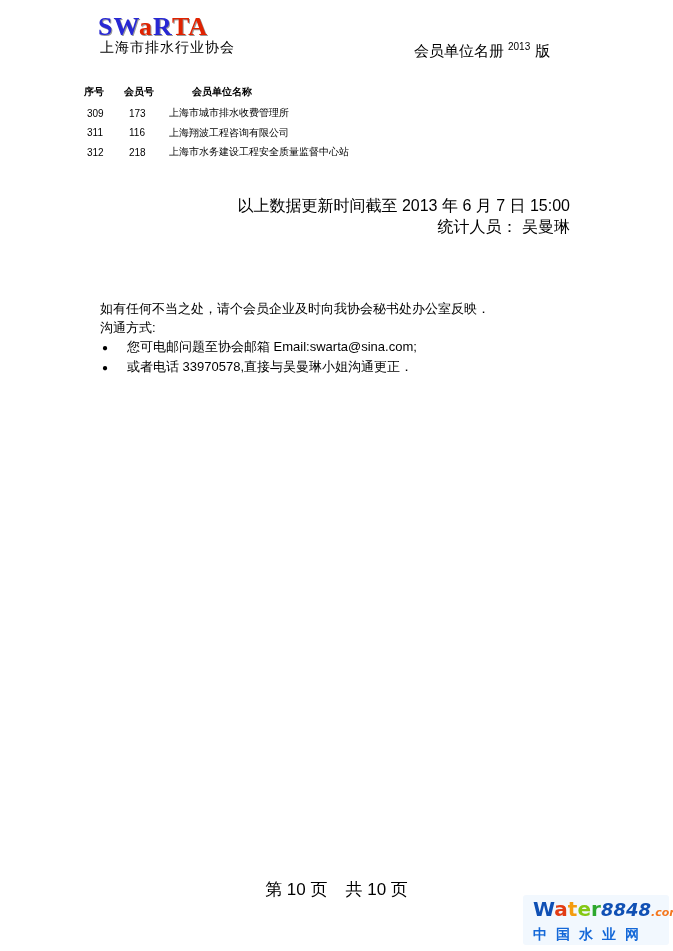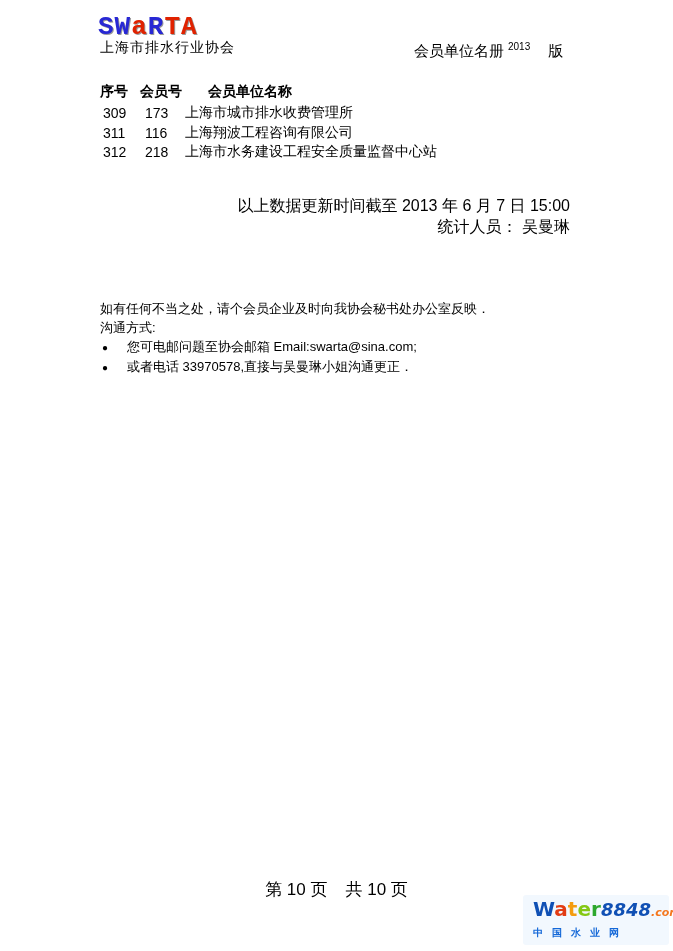--- a/index.html
+++ b/index.html
@@ -13,21 +13,21 @@
     font-family: "Liberation Sans", sans-serif;
     color: #000;
     overflow: hidden;
   }
 
   
   .logo {
     position: absolute;
     left: 98px;
     top: 12px;
-    font-family: Liberation Mono, monospace;
+    font-family: Liberation Serif, serif;
     font-size: 26px;
     font-weight: bold;
     letter-spacing: 1px;
     text-shadow: 1px 1px 0 #9a9a9a;
   }
   .logo [data-color="blue"] { color: var(--logo-blue); }
   .logo [data-color="red"]  { color: var(--logo-red); }
 
   .org-name {
     position: absolute;
@@ -37,29 +37,29 @@
     letter-spacing: 1px;
   }
   .dir-title {
     position: absolute;
     left: 414px;
     top: 41px;
     font-size: 15px;
   }
   .dir-title sup {
     font-size: 10px;
-    margin: 0 18px 0 4px;
+    margin: 0 5px 0 4px;
   }
 
   
   .member-table {
     position: absolute;
-    left: 100px;
+    left: 84px;
     top: 82px;
-    font-size: 14px;
+    font-size: 10px;
   }
   .trow { display: flex; align-items: center; height: 19.5px; }
   .trow.head { font-weight: bold; margin-bottom: 2px; }
   .cell-seq    { width: 40px; padding-left: 3px; }
   .cell-member { width: 45px; padding-left: 5px; }
   .cell-name   { white-space: nowrap; }
   .trow.head .cell-seq    { padding-left: 0; }
   .trow.head .cell-member { padding-left: 0; }
   .trow.head .cell-name   { padding-left: 23px; }
 
@@ -131,21 +131,21 @@
   .wm-tld {
     color: var(--water-com);
     font-size: 11px;
     font-style: italic;
     text-align: right;
   }
   .wm-tagline {
     margin-top: 2px;
     color: var(--water-tagline);
     font-weight: bold;
-    font-size: 10px;
+    font-size: 14px;
     letter-spacing: 9px;
     white-space: nowrap;
   }
 </style>
 </head>
 <body>
 
 <div class="page">
 
   <div class="logo">

